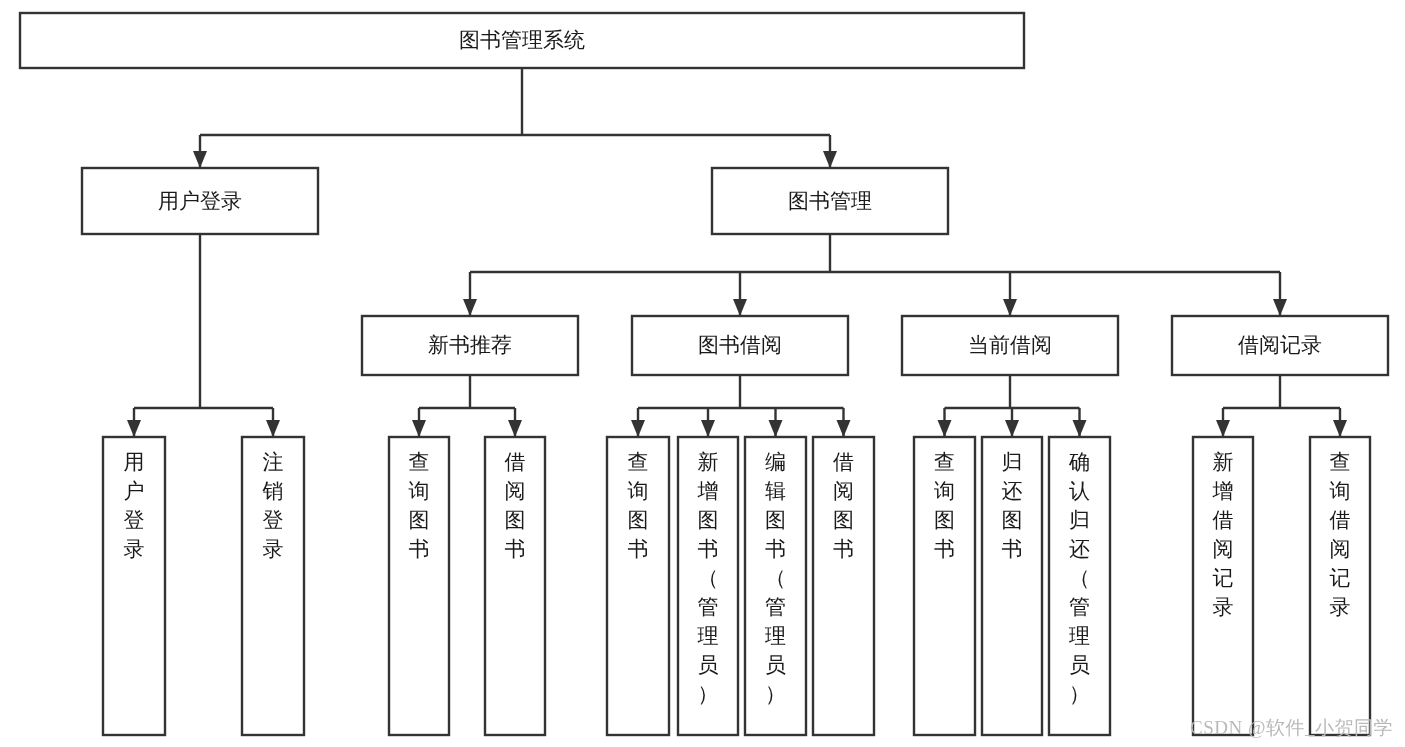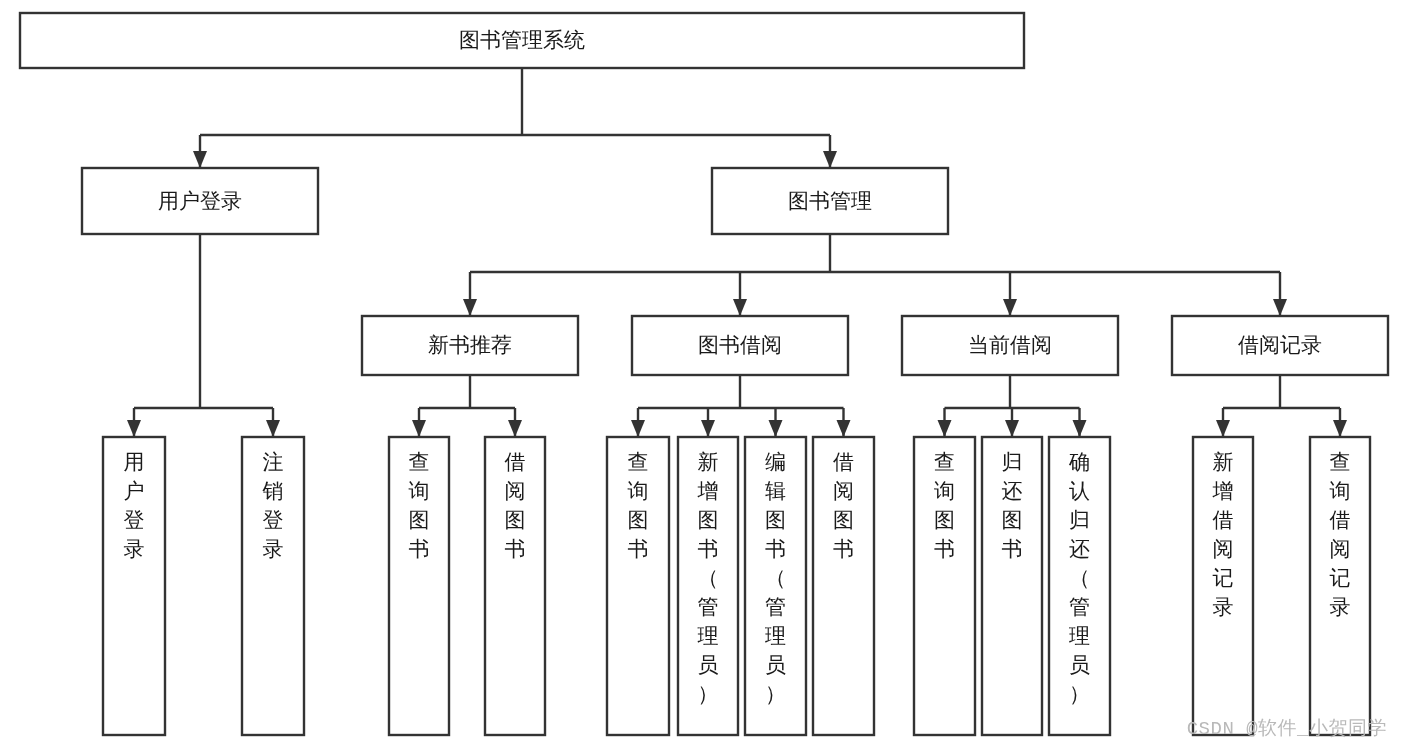--- a/index.html
+++ b/index.html
@@ -50,23 +50,23 @@
   }
   .node-label-v {
     font-family: "Liberation Sans", "DejaVu Sans", sans-serif;
     font-size: 21px;
     fill: #1a1a1a;
     text-anchor: middle;
     dominant-baseline: middle;
   }
   .watermark {
     position: absolute;
-    right: 18px;
+    right: 12px;
     bottom: 6px;
-    font-family: Liberation Mono, monospace;
+    font-family: Liberation Serif, serif;
     font-size: 19px;
     color: #b9b9b9;
     letter-spacing: 0.5px;
     white-space: nowrap;
     user-select: none;
     text-align: center;
   }
 </style>
 </head>
 <body>

